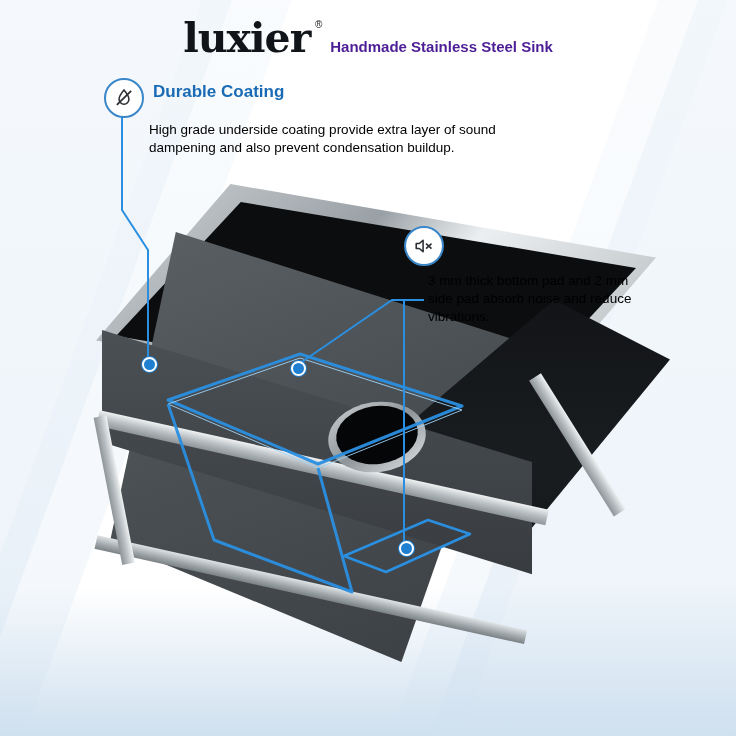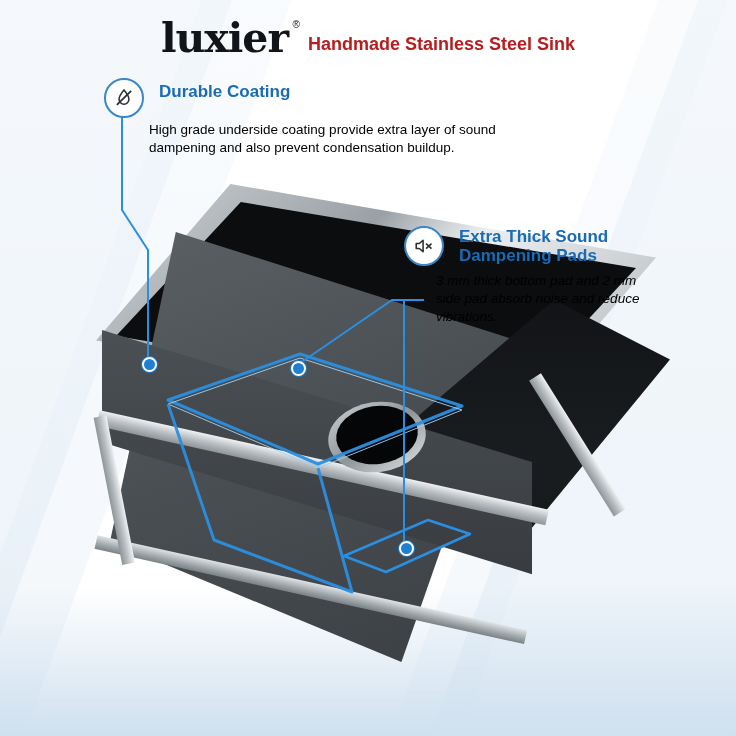--- a/index.html
+++ b/index.html
@@ -64,23 +64,23 @@
   .brand-reg {
     font-family: "Liberation Sans", sans-serif;
     font-size: 10px;
     font-weight: normal;
     vertical-align: super;
     position: absolute;
     top: 2px;
     right: -11px;
   }
   .header-title {
-    font-size: 18px;
+    font-size: 15px;
     font-weight: bold;
-    color: #b91c1c;
+    color: #4c1d95;
     padding-bottom: 4px;
     white-space: nowrap;
   }
 
   
   .photo {
     position: absolute;
     left: 60px;
     top: 170px;
     width: 620px;
@@ -199,21 +199,21 @@
     height: 736px;
     pointer-events: none;
   }
 
   .callout {
     position: absolute;
   }
   .callout-head {
     display: flex;
     align-items: flex-start;
-    gap: 15px;
+    gap: 9px;
   }
   .icon-circle {
     width: 36px;
     height: 36px;
     border-radius: 50%;
     border: 2px solid #3a86c8;
     background: #ffffff;
     display: flex;
     align-items: center;
     justify-content: center;
@@ -245,24 +245,23 @@
     width: 400px;
   }
 
   #callout-pads {
     left: 404px;
     top: 226px;
     width: 250px;
   }
   #callout-pads .callout-title { padding-top: 1px; }
   #callout-pads .callout-body {
-    margin-left: 32px;
+    margin-left: 24px;
     margin-top: 6px;
     width: 215px;
-    font-style: italic;
   }
 
   .dot {
     position: absolute;
     width: 11px;
     height: 11px;
     border-radius: 50%;
     background: #1f7fd0;
     border: 2px solid #ffffff;
     box-shadow: 0 0 0 1px #1f7fd0;
@@ -338,19 +337,17 @@
 
   <div class="callout" id="callout-pads">
     <div class="callout-head">
       <div class="icon-circle">
         <svg width="22" height="22" viewBox="0 0 24 24" aria-hidden="true">
           <path d="M3.5 9.3 h3.3 L11 5.8 v12.4 L6.8 14.7 H3.5 Z" fill="none" stroke="#2b2f33" stroke-width="1.7" stroke-linejoin="round"></path>
           <line x1="14.2" y1="9.4" x2="20.2" y2="14.8" stroke="#2b2f33" stroke-width="1.7"></line>
           <line x1="20.2" y1="9.4" x2="14.2" y2="14.8" stroke="#2b2f33" stroke-width="1.7"></line>
         </svg>
       </div>
-      <div class="callout-title">Extra Thick Sound
-Dampening Pads</div>
     </div>
     <div class="callout-body">3 mm thick bottom pad and 2 mm side pad absorb noise and reduce vibrations.</div>
   </div>
 
 </div>
 
 </body></html>

